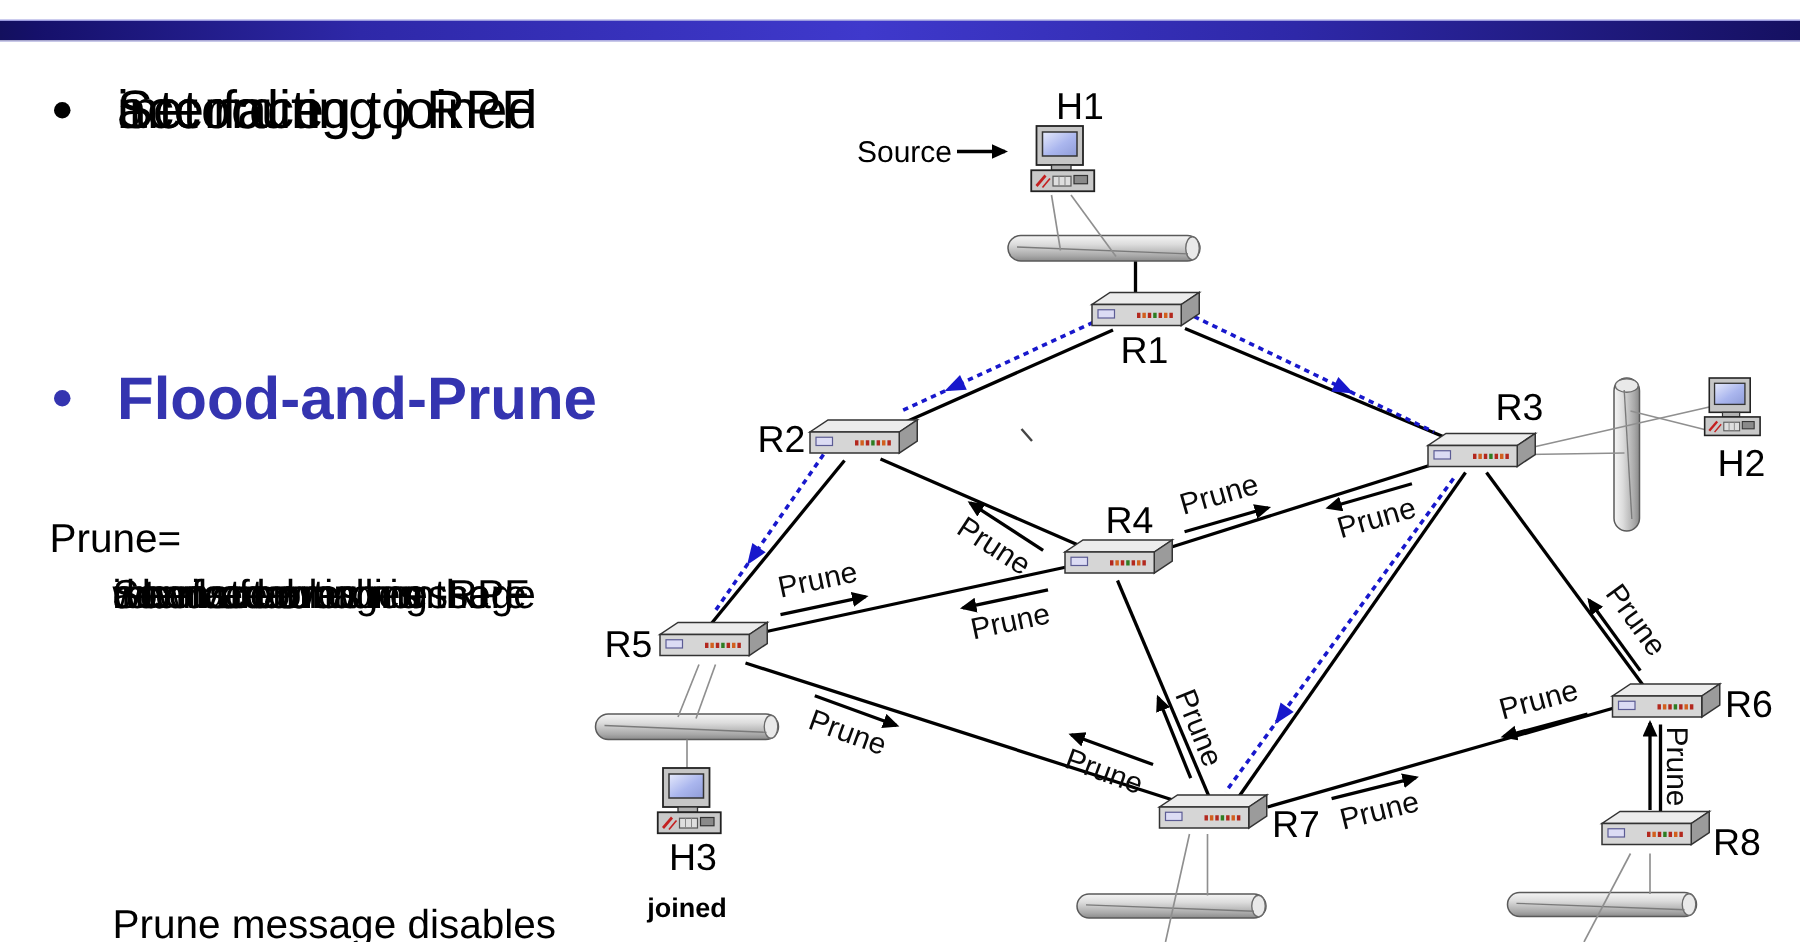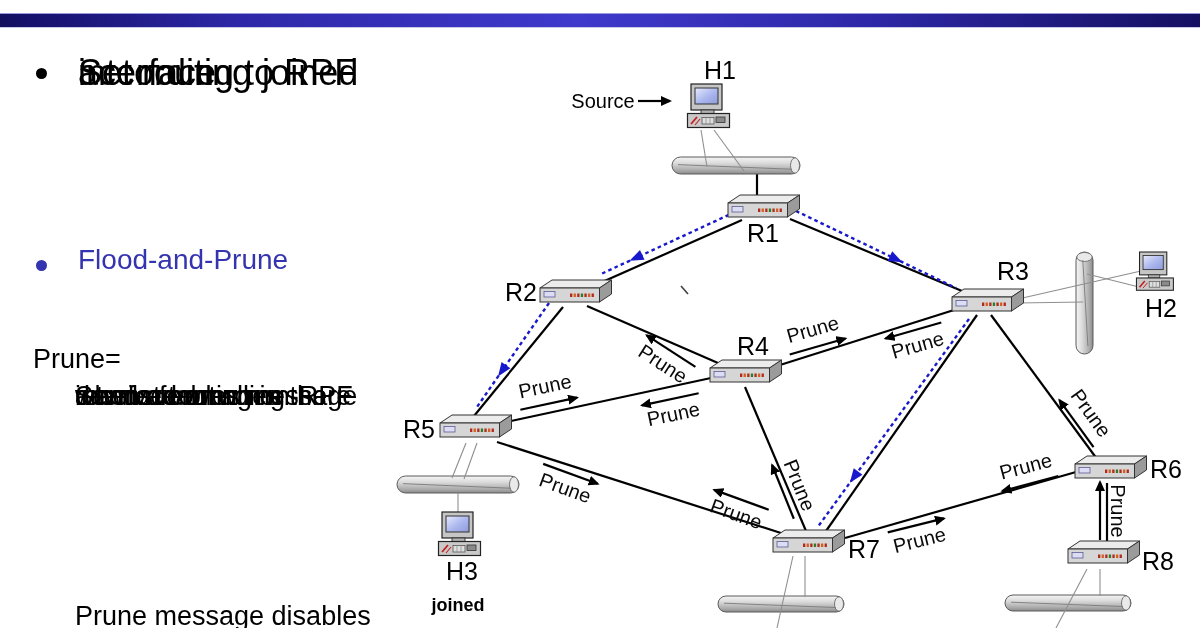--- a/index.html
+++ b/index.html
@@ -5,21 +5,21 @@
   html,body{margin:0;padding:0;}
   body{width:1200px;height:628px;overflow:hidden;position:relative;background:#fff;
        font-family:"Liberation Sans", sans-serif;}
   .topbar{position:absolute;left:0;top:13px;width:1200px;height:13px;
     background:linear-gradient(90deg,#13105e 0%,#15106a 2%,#2e28a8 20%,#3f39cc 48%,#2e28a8 72%,#151061 100%);
     border-top:1px solid #9a9ade;border-bottom:1px solid #c8c8e8;}
   .leftcol div{position:absolute;white-space:nowrap;color:#000;}
   .dot{position:absolute;width:11px;height:11px;border-radius:50%;background:#000;}
   .dot.blue{background:#3434B0;}
   .big{font-size:36px;line-height:43px;}
-  .blue-head{font-size:28px;font-weight:normal;color:#3434B0 !important;}
+  .blue-head{font-size:40px;font-weight:bold;color:#3434B0 !important;}
   .mid{font-size:27px;line-height:36.5px;}
   #net{position:absolute;left:0;top:0;}
   text{font-family:"Liberation Sans", sans-serif;}
 </style>
 </head>
 <body>
 
 <div class="topbar"></div>
 
 <div class="leftcol">

